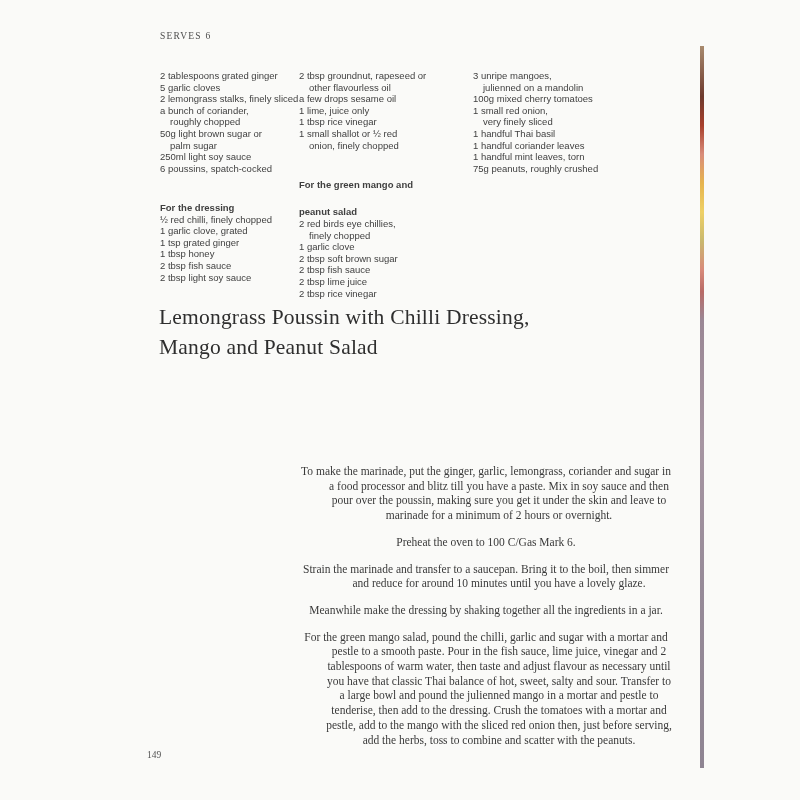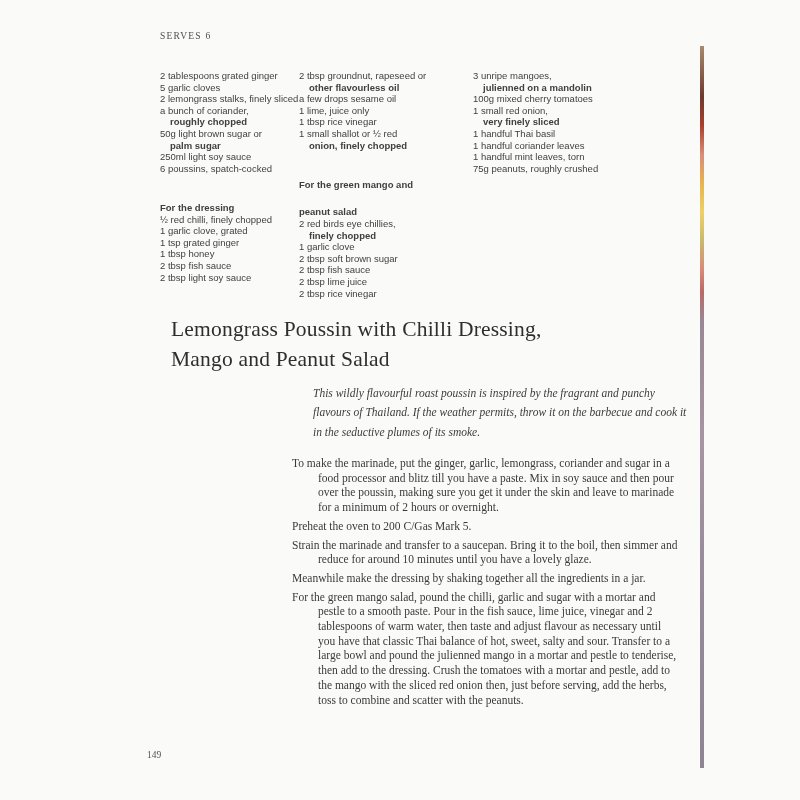--- a/index.html
+++ b/index.html
@@ -20,44 +20,44 @@
   
   .col {
     position:absolute; top:70px;
     font-family:"Liberation Sans", sans-serif;
     font-size:9.5px; line-height:11.6px; color:#3f3f3f;
   }
   .col1 { left:160px; }
   .col2 { left:299px; }
   .col3 { left:473px; }
   .ln   { white-space:nowrap; }
-  .cont { padding-left:10px;font-weight:bold; }
+  .cont { padding-left:10px; }
   .head { font-weight:bold;margin-top:16px; }
   .gap  { height:11.6px; }
 
   
   .title {
-    position:absolute; left:159px; top:302px; margin:12px;
+    position:absolute; left:159px; top:302px; margin:0;
     font-weight:normal; font-size:21.5px; line-height:30px;
     letter-spacing:0.2px; color:#2e2e2e;
   }
   .tl { display:block; }
 
   
   .intro {
     position:absolute; left:313px; top:384px; width:382px;
     font-style:italic; font-size:11.5px; line-height:19.4px; color:#3c3c3c;
   }
 
   
   .method {
     position:absolute; left:288px; top:452px; width:396px;
     font-size:11.5px; line-height:14.7px; color:#3a3a3a;
   }
-  .mp { margin:4px; padding-left:26px; text-indent:-26px; }
+  .mp { margin:12px; padding-left:26px; text-indent:-26px;text-align:center; }
 
   
   .folio {
     position:absolute; left:147px; top:750px;
     font-size:9.5px; color:#555;
   }
 
   
   .sliver {
     position:absolute; left:700px; top:46px; width:4px; height:722px;
@@ -134,25 +134,24 @@
     <div class="ln">1 handful coriander leaves</div>
     <div class="ln">1 handful mint leaves, torn</div>
     <div class="ln">75g peanuts, roughly crushed</div>
   </div>
 
   <h1 class="title">
     <span class="tl">Lemongrass Poussin with Chilli Dressing,</span>
     <span class="tl">Mango and Peanut Salad</span>
   </h1>
 
-  <div class="intro">This wildly flavourful roast poussin is inspired by the fragrant and punchy flavours of Thailand. If the weather permits, throw it on the barbecue and cook it in the seductive plumes of its smoke.</div>
 
   <div class="method">
     <p class="mp">To make the marinade, put the ginger, garlic, lemongrass, coriander and sugar in a food processor and blitz till you have a paste. Mix in soy sauce and then pour over the poussin, making sure you get it under the skin and leave to marinade for a minimum of 2 hours or overnight.</p>
-    <p class="mp">Preheat the oven to 200 C/Gas Mark 5.</p>
+    <p class="mp">Preheat the oven to 100 C/Gas Mark 6.</p>
     <p class="mp">Strain the marinade and transfer to a saucepan. Bring it to the boil, then simmer and reduce for around 10 minutes until you have a lovely glaze.</p>
     <p class="mp">Meanwhile make the dressing by shaking together all the ingredients in a jar.</p>
     <p class="mp">For the green mango salad, pound the chilli, garlic and sugar with a mortar and pestle to a smooth paste. Pour in the fish sauce, lime juice, vinegar and 2 tablespoons of warm water, then taste and adjust flavour as necessary until you have that classic Thai balance of hot, sweet, salty and sour. Transfer to a large bowl and pound the julienned mango in a mortar and pestle to tenderise, then add to the dressing. Crush the tomatoes with a mortar and pestle, add to the mango with the sliced red onion then, just before serving, add the herbs, toss to combine and scatter with the peanuts.</p>
   </div>
 
   <div class="folio">149</div>
 
   <div class="sliver"></div>
 
 </div>

